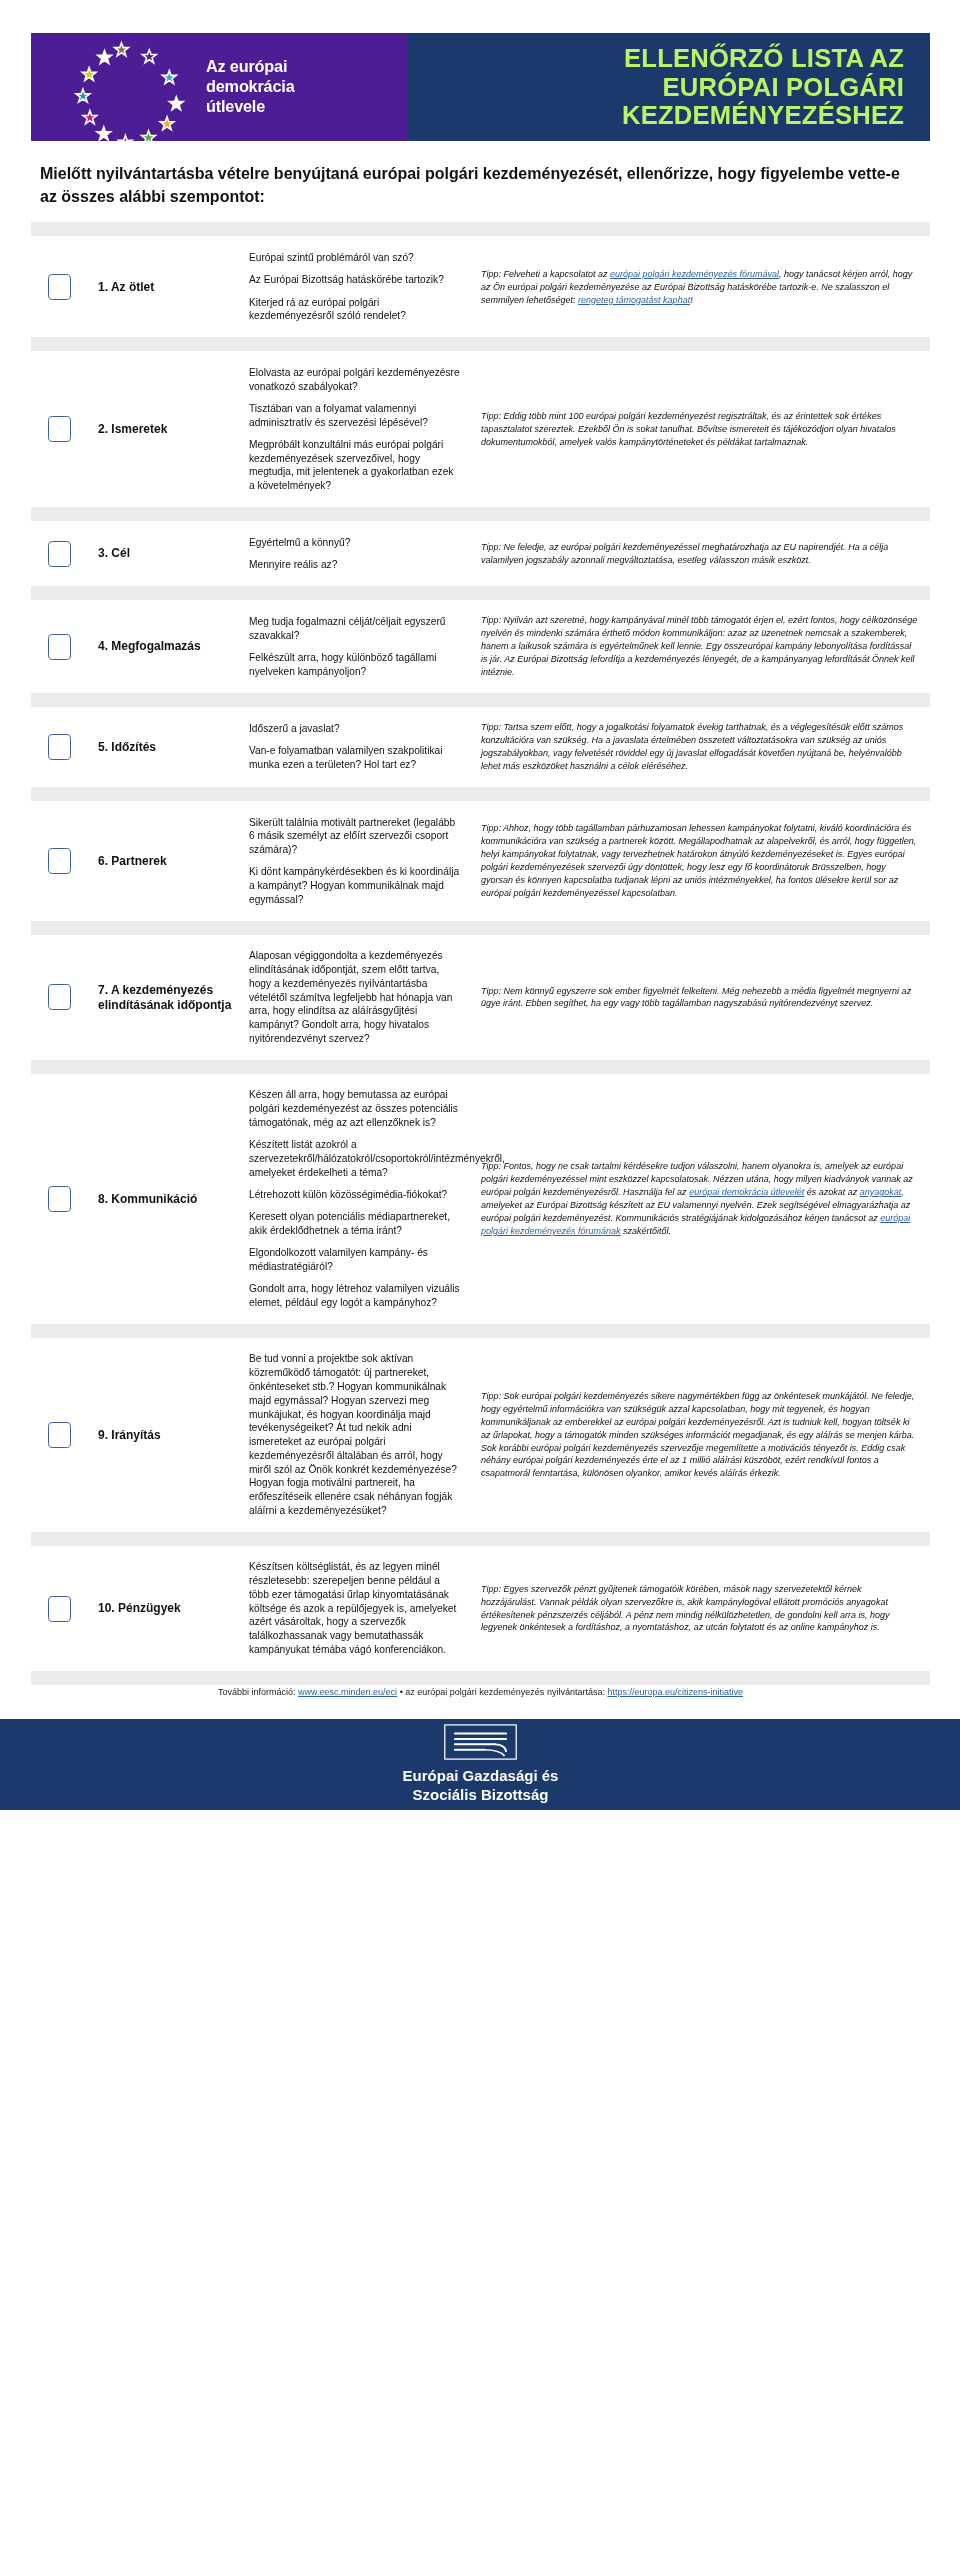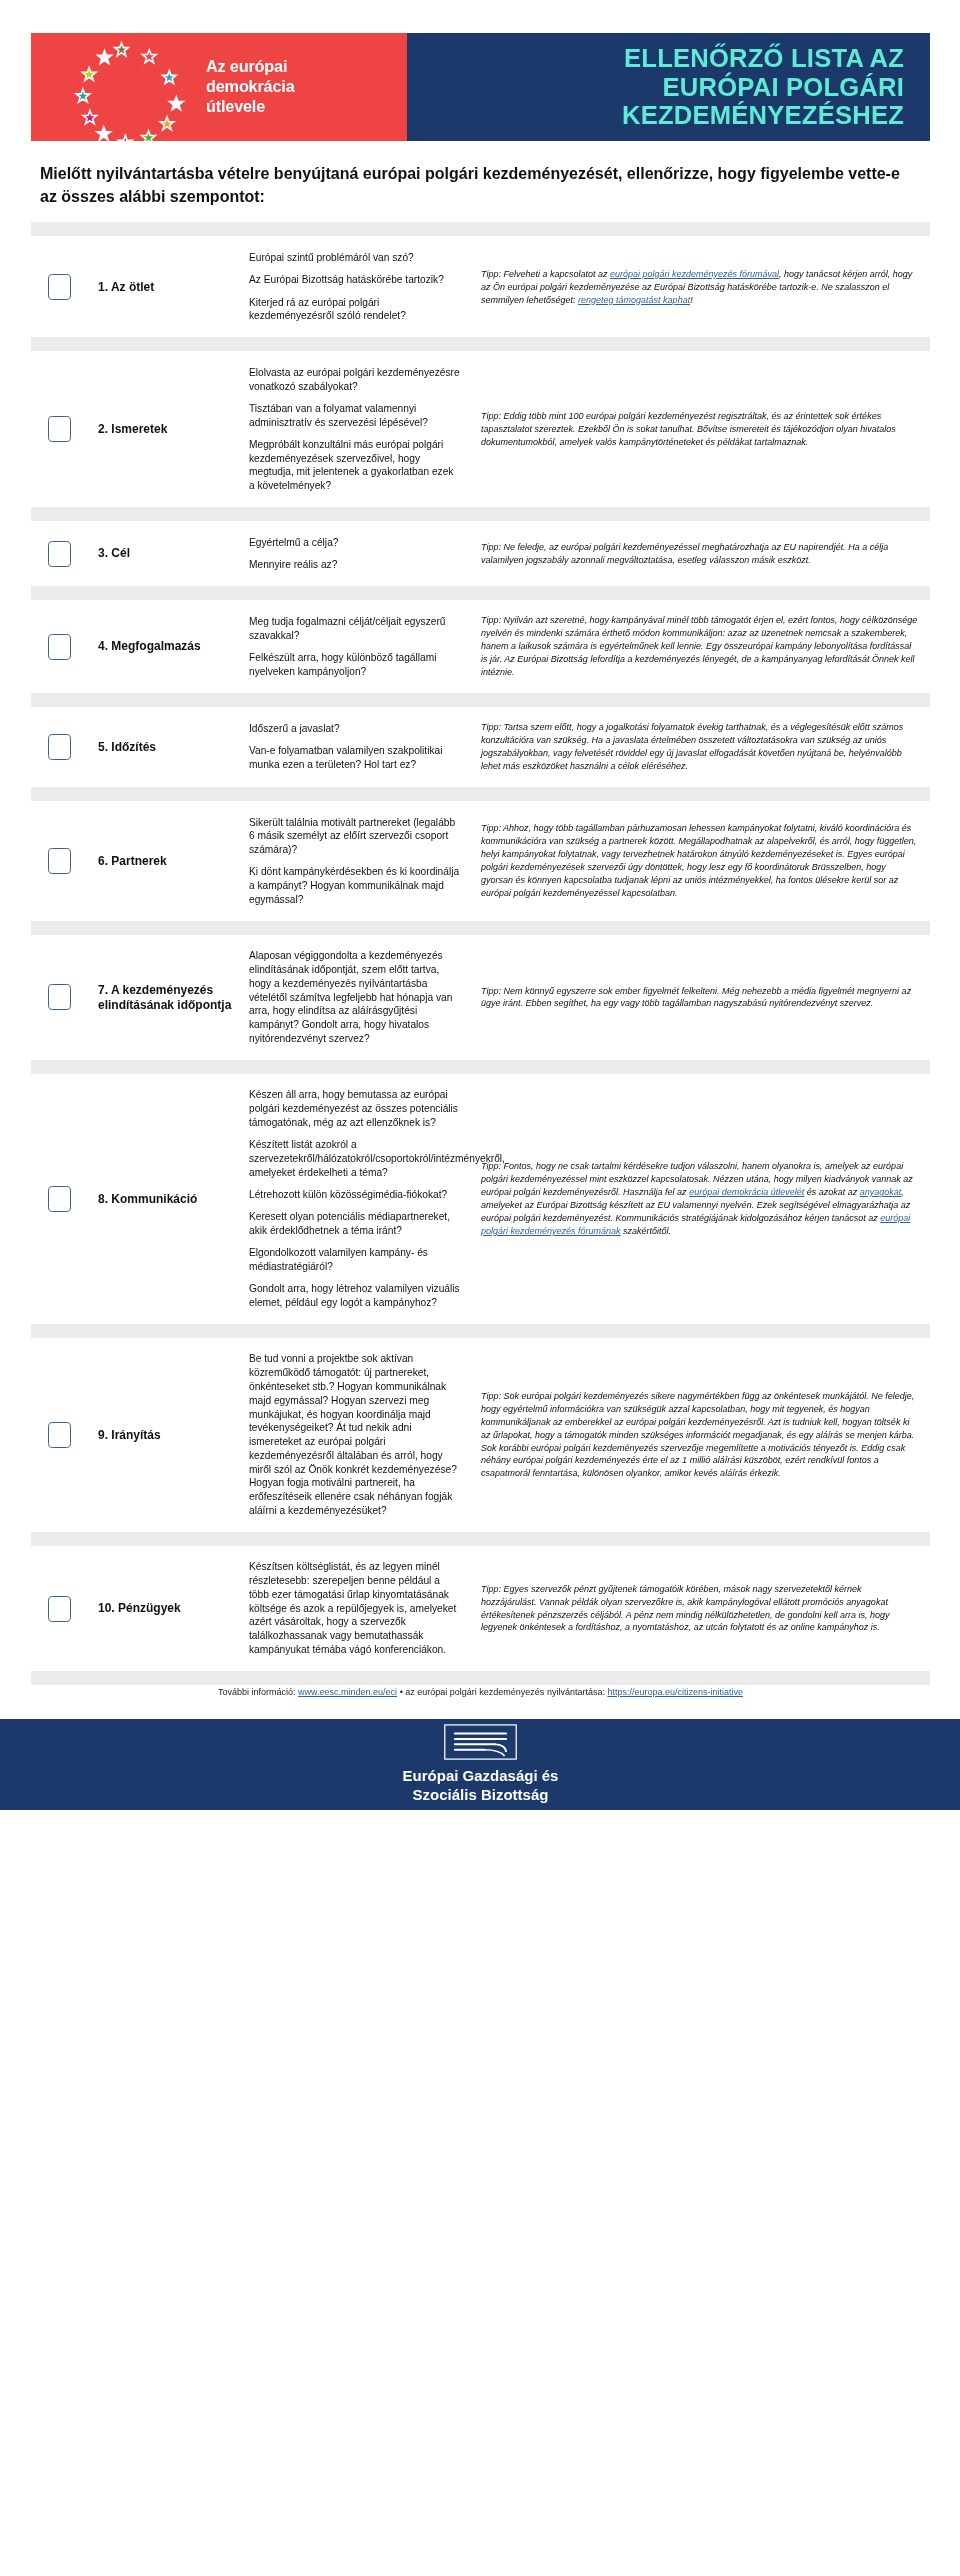--- a/index.html
+++ b/index.html
@@ -13,21 +13,21 @@
   .page { width:961px; position:relative; background:#fff; }
 
   
   .header {
     display:flex;
     align-items:stretch;
     padding:33px 31px 0 31px;
     gap:0;
   }
   .brand-box {
-    background:#ef4444;
+    background:#4c1d95;
     width:376px;
     height:108px;
     display:flex;
     align-items:center;
     padding:0 0 0 17px;
     gap:11px;
   }
   .stars-wrap { width:147px; height:108px; position:relative; flex:0 0 147px; }
   .stars-wrap svg { position:absolute; inset:0; }
   .brand-text {
@@ -41,21 +41,21 @@
     background:#1b3a6b;
     flex:1;
     height:108px;
     display:flex;
     align-items:center;
     justify-content:flex-end;
     padding:0 26px 0 7.7px;
   }
   .title-box h1 {
     margin:0;
-    color:#5eead4;
+    color:#bef264;
     font-size:25.6px;
     line-height:1.13;
     font-weight:bold;
     text-align:right;
     letter-spacing:0.2px;
   }
 
   
   .intro {
     margin:22px 40px 14px 40px;
@@ -256,21 +256,21 @@
           <p><span>Tipp: Eddig több mint 100 európai polgári kezdeményezést regisztráltak, és az érintettek sok értékes tapasztalatot szereztek. Ezekből Ön is sokat tanulhat. Bővítse ismereteit és tájékozódjon olyan hivatalos dokumentumokból, amelyek valós kampánytörténeteket és példákat tartalmaznak.</span></p>
         </div>
       </div>
       <div class="band"></div>
       <div class="row">
         <div class="cb-cell">
           <span class="checkbox"></span>
         </div>
         <div class="name-cell">3. Cél</div>
         <div class="q-cell">
-          <p>Egyértelmű a célja?</p>
+          <p>Egyértelmű a könnyű?</p>
           <p>Mennyire reális az?</p>
         </div>
         <div class="tip-cell">
           <p><span>Tipp: Ne feledje, az európai polgári kezdeményezéssel meghatározhatja az EU napirendjét. Ha a célja valamilyen jogszabály azonnali megváltoztatása, esetleg válasszon másik eszközt.</span></p>
         </div>
       </div>
       <div class="band"></div>
       <div class="row">
         <div class="cb-cell">
           <span class="checkbox"></span>

